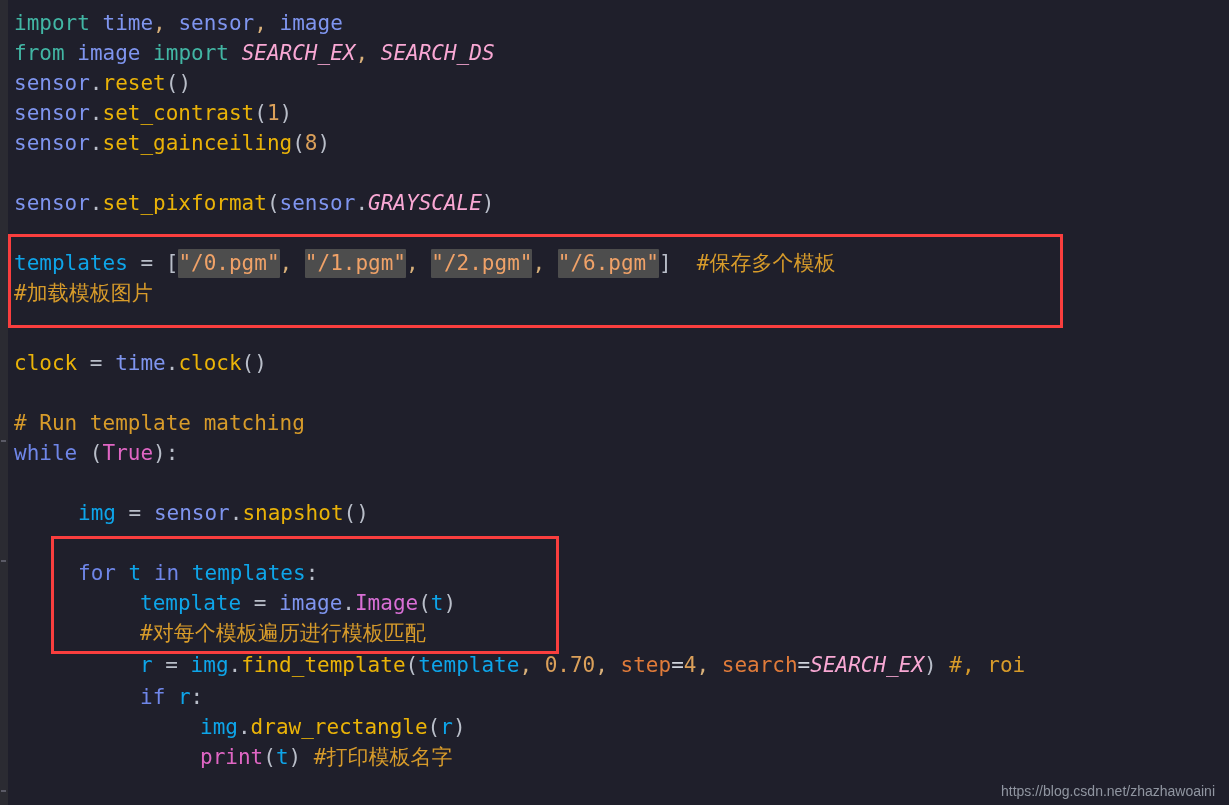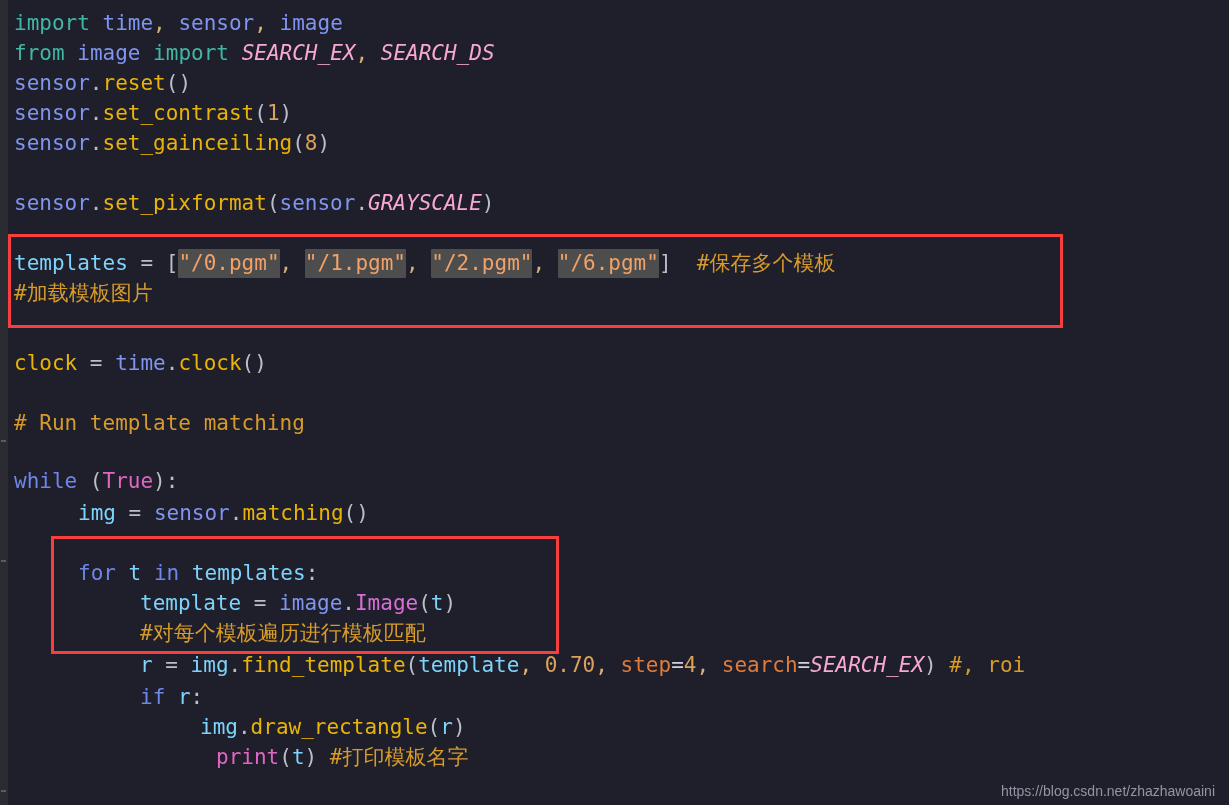--- a/index.html
+++ b/index.html
@@ -57,30 +57,30 @@
     height: 30px;
     white-space: pre;
     font-size: 21px;
     line-height: 30px;
   }
 
   
   .t-kw       { color: #42b6a4; }   
   .t-ctl      { color: #6f86e8; }   
   .t-mod      { color: #7f95ef; }   
-  .t-name     { color: #7dd3fc; margin-top: 21px; }   
+  .t-name     { color: #0ea5e9; margin-top: 21px; }   
   .t-attr     { color: #eab308; }   
   .t-const    { color: #f9a8d4; font-style: italic; }
   .t-number   { color: #dba05a; }   
   .t-str      { color: #f0a268; }   
   .t-punc     { color: #b9bec9; }   
   .t-comma    { color: #d8b07a; }
   .t-cmt      { color: #d79b2a; }   
   .t-cls      { color: #d96fd6; }   
-  .t-builtin  { color: #e066c4; margin-left: 16px; }   
+  .t-builtin  { color: #e066c4; }   
   .t-kwarg    { color: #e07b3a; }   
   .t-bool     { color: #e066c4; }   
   .t-op       { color: #cfd3dc; }
 
   
   .hl-match {
     background: #4d4d4d;
     border-radius: 1px;
     padding: 2px 0 3px 0;
   }
@@ -161,26 +161,26 @@
     
     <div class="line" style="top:278px;"><span class="t-cmt">#加载模板图片</span></div>
 
     
     <div class="line" style="top:348px;"><span class="t-attr">clock</span><span class="t-punc"> = </span><span class="t-mod">time</span><span class="t-punc">.</span><span class="t-attr">clock</span><span class="t-punc">()</span></div>
 
     
     <div class="line" style="top:408px;"><span class="t-cmt"># Run template matching</span></div>
 
     
-    <div class="line" style="top:438px;margin-top:28px;"><span class="t-ctl">while</span><span class="t-punc"> (</span><span class="t-bool">True</span><span class="t-punc">):</span></div>
-
-    
-
-    
-    <div class="line" style="top:498px;left:78px;"><span class="t-name">img</span><span class="t-punc"> = </span><span class="t-mod">sensor</span><span class="t-punc">.</span><span class="t-attr">matching</span><span class="t-punc">()</span></div>
+    <div class="line" style="top:438px;"><span class="t-ctl">while</span><span class="t-punc"> (</span><span class="t-bool">True</span><span class="t-punc">):</span></div>
+
+    
+
+    
+    <div class="line" style="top:498px;left:78px;"><span class="t-name">img</span><span class="t-punc"> = </span><span class="t-mod">sensor</span><span class="t-punc">.</span><span class="t-attr">snapshot</span><span class="t-punc">()</span></div>
 
     
     <div class="line" style="top:558px;left:78px;"><span class="t-ctl">for</span><span> </span><span class="t-name">t</span><span> </span><span class="t-ctl">in</span><span> </span><span class="t-name">templates</span><span class="t-punc">:</span></div>
 
     
     <div class="line" style="top:588px;left:140px;"><span class="t-name">template</span><span class="t-punc"> = </span><span class="t-mod">image</span><span class="t-punc">.</span><span class="t-cls">Image</span><span class="t-punc">(</span><span class="t-name">t</span><span class="t-punc">)</span></div>
 
     
     <div class="line" style="top:618px;left:140px;"><span class="t-cmt">#对每个模板遍历进行模板匹配</span></div>
 

